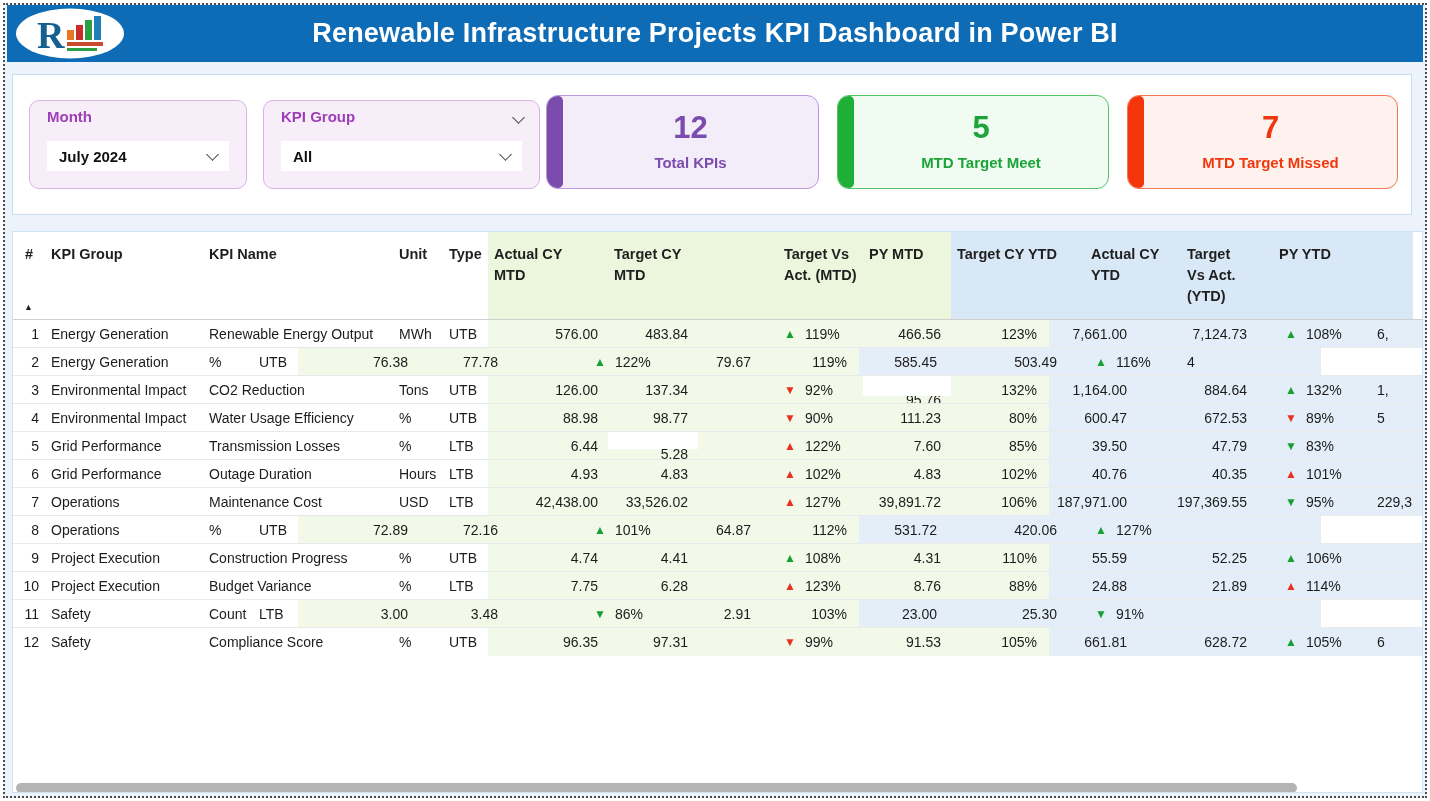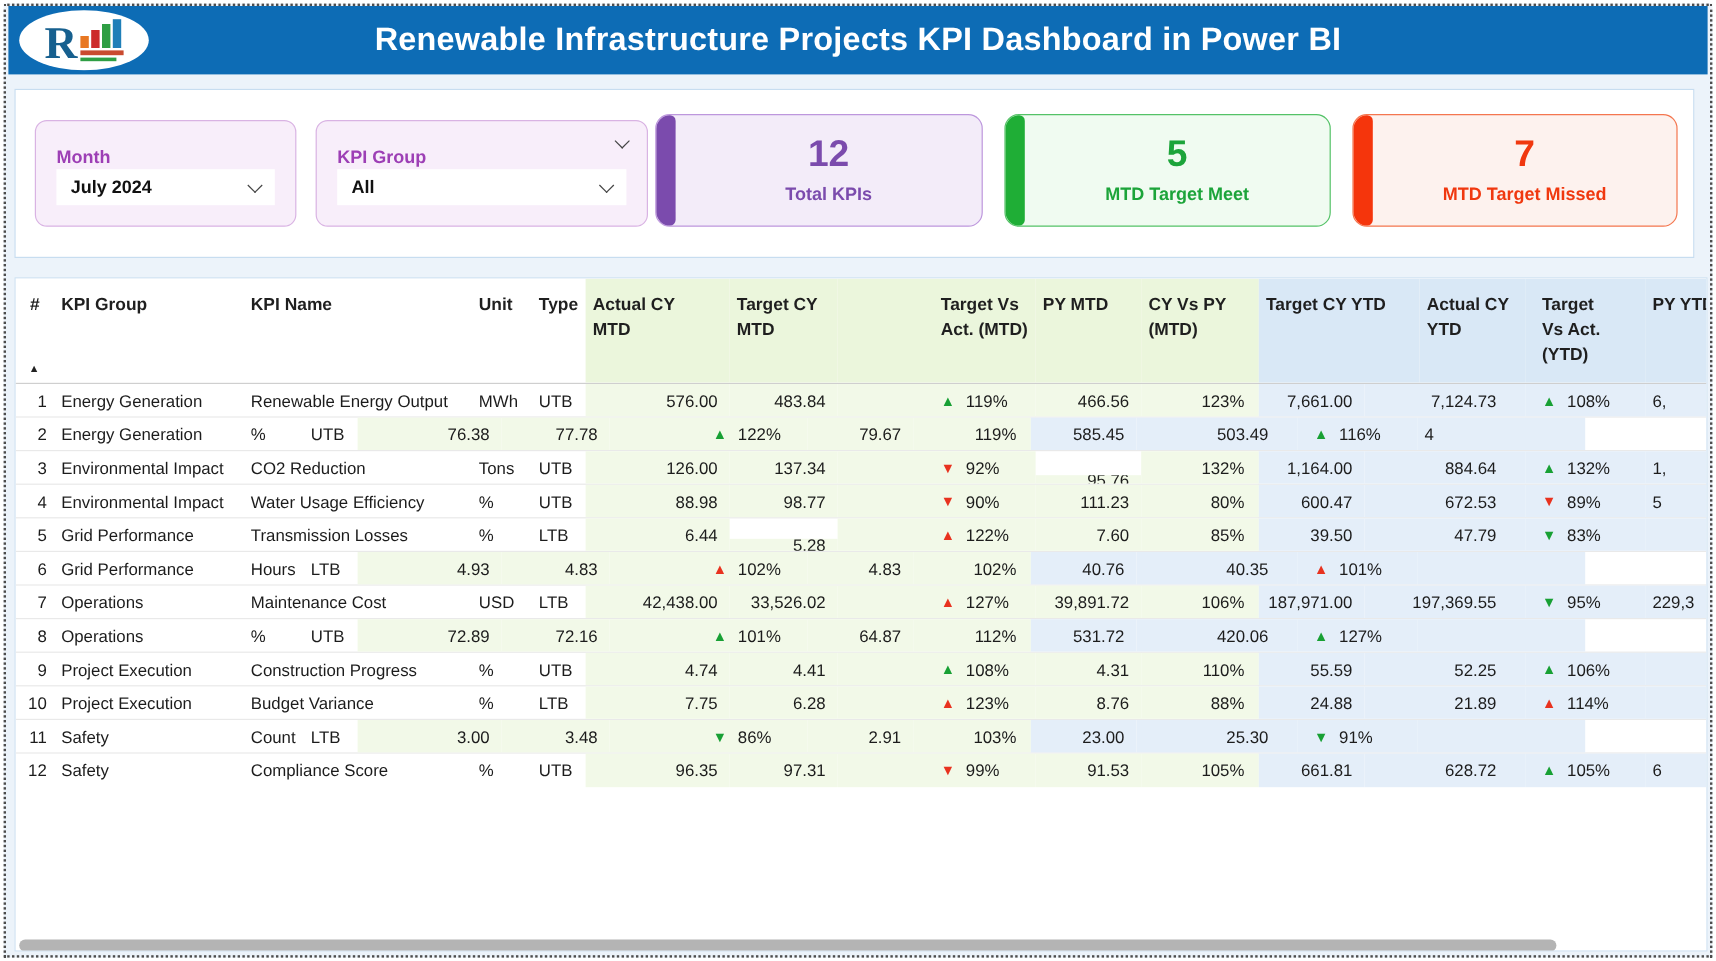--- a/index.html
+++ b/index.html
@@ -10,21 +10,21 @@
   
   .topbar { position:absolute; left:2px; top:0; right:2px; height:57px; background:#0d6cb5; display:flex; align-items:center; }
   .logo { position:absolute; left:8px; top:3px; width:110px; height:51px; }
   .page-title { width:100%; text-align:center; color:#ffffff; font-size:27px; font-weight:bold; letter-spacing:.2px; }
 
   
   .filters-panel { position:absolute; left:7px; top:69px; width:1400px; height:141px; background:#ffffff; border:1px solid #c7ddf0; }
   .slicer { position:absolute; top:25px; height:89px; background:#f8eefa; border:1px solid #d9b3e3; border-radius:10px; }
   .slicer-month { left:16px; width:218px; }
   .slicer-kpigroup { left:250px; width:277px; }
-  .slicer-label { position:absolute; left:17px; top:22px; color:#9d3fb5; font-weight:bold; font-size:15px; }
+  .slicer-label { position:absolute; left:17px; top:7px; color:#9d3fb5; font-weight:bold; font-size:15px; }
   .dropdown { position:absolute; left:17px; right:17px; top:40px; height:30px; background:#ffffff; display:flex; align-items:center; justify-content:space-between; padding:0 12px; cursor:pointer; }
   .dd-value { font-weight:bold; font-size:15px; color:#111111; }
   .chev { width:9px; height:9px; border-right:1.7px solid #444; border-bottom:1.7px solid #444; transform:rotate(45deg); display:inline-block; margin-top:-4px; }
   .slicer-collapse { position:absolute; right:16px; top:16px; }
 
   
   .card { position:absolute; top:20px; height:94px; border-radius:12px; }
   .card-accent { position:absolute; left:0; top:0; bottom:0; width:16px; border-radius:12px 5px 5px 12px; }
   .card-value { position:absolute; left:16px; right:0; top:14px; text-align:center; font-size:31px; font-weight:bold; }
   .card-label { position:absolute; left:16px; right:0; top:58px; text-align:center; font-size:15px; font-weight:bold; }
@@ -115,21 +115,20 @@
       <div class="thead" id="thead">
           <div class="th" style="width: 26px; padding-left: 6px; padding-right: 6px;">#</div>
           <div class="th" style="width: 158px; padding-left: 6px; padding-right: 6px;">KPI Group</div>
           <div class="th" style="width: 190px; padding-left: 6px; padding-right: 6px;">KPI Name</div>
           <div class="th" style="width: 50px; padding-left: 6px; padding-right: 6px;">Unit</div>
           <div class="th" style="width: 45px; padding-left: 6px; padding-right: 6px;">Type</div>
           <div class="th zh-green" style="width: 120px; padding-left: 6px; padding-right: 16px;">Actual CY MTD</div>
           <div class="th zh-green" style="width: 90px; padding-left: 6px; padding-right: 10px;">Target CY MTD</div>
           <div class="th zh-green" style="width: 165px; padding-left: 86px; padding-right: 6px;">Target Vs Act. (MTD)</div>
           <div class="th zh-green" style="width: 88px; padding-left: 6px; padding-right: 10px;">PY MTD</div>
-          <div class="th zh-green" style="width: 98px; padding-left: 6px; padding-right: 12px;">CY Vs PY (MTD)</div>
           <div class="th zh-blue" style="width: 134px; padding-left: 6px; padding-right: 24px;">Target CY YTD</div>
           <div class="th zh-blue" style="width: 88px; padding-left: 6px; padding-right: 10px;">Actual CY YTD</div>
           <div class="th zh-blue" style="width: 100px; padding-left: 14px; padding-right: 30px;">Target Vs Act. (YTD)</div>
           <div class="th zh-blue" style="width: 140px; padding-left: 6px; padding-right: 6px; white-space: nowrap;">PY YTD</div>
         </div>
       <div class="sort-icon">▲</div>
       <div class="tbody" id="tbody">
           <div class="tr">
             <div class="td a-right" style="width: 26px; padding-right: 6px;">1</div>
             <div class="td" style="width: 158px; padding-left: 6px;">Energy Generation</div>
@@ -235,20 +234,21 @@
             <div class="td z-blue a-right" style="width: 134px; padding-right: 24px;">47.79</div>
             <div class="td z-blue" style="width: 100px; padding-left: 14px;">
               <span class="arr green">▼</span>
               <span>83%</span>
             </div>
             <div class="td z-blue" style="width: 140px; padding-left: 6px;"></div>
           </div>
           <div class="tr">
             <div class="td a-right" style="width: 26px; padding-right: 6px;">6</div>
             <div class="td" style="width: 158px; padding-left: 6px;">Grid Performance</div>
+            <div class="td" style="width: 190px; padding-left: 6px;">Outage Duration</div>
             <div class="td" style="width: 50px; padding-left: 6px;">Hours</div>
             <div class="td" style="width: 45px; padding-left: 6px;">LTB</div>
             <div class="td z-green a-right" style="width: 120px; padding-right: 10px;">4.93</div>
             <div class="td z-green a-right" style="width: 90px; padding-right: 10px;">4.83</div>
             <div class="td z-green" style="width: 165px; padding-left: 86px;">
               <span class="arr red">▲</span>
               <span>102%</span>
             </div>
             <div class="td z-green a-right" style="width: 88px; padding-right: 10px;">4.83</div>
             <div class="td z-green a-right" style="width: 98px; padding-right: 12px;">102%</div>

